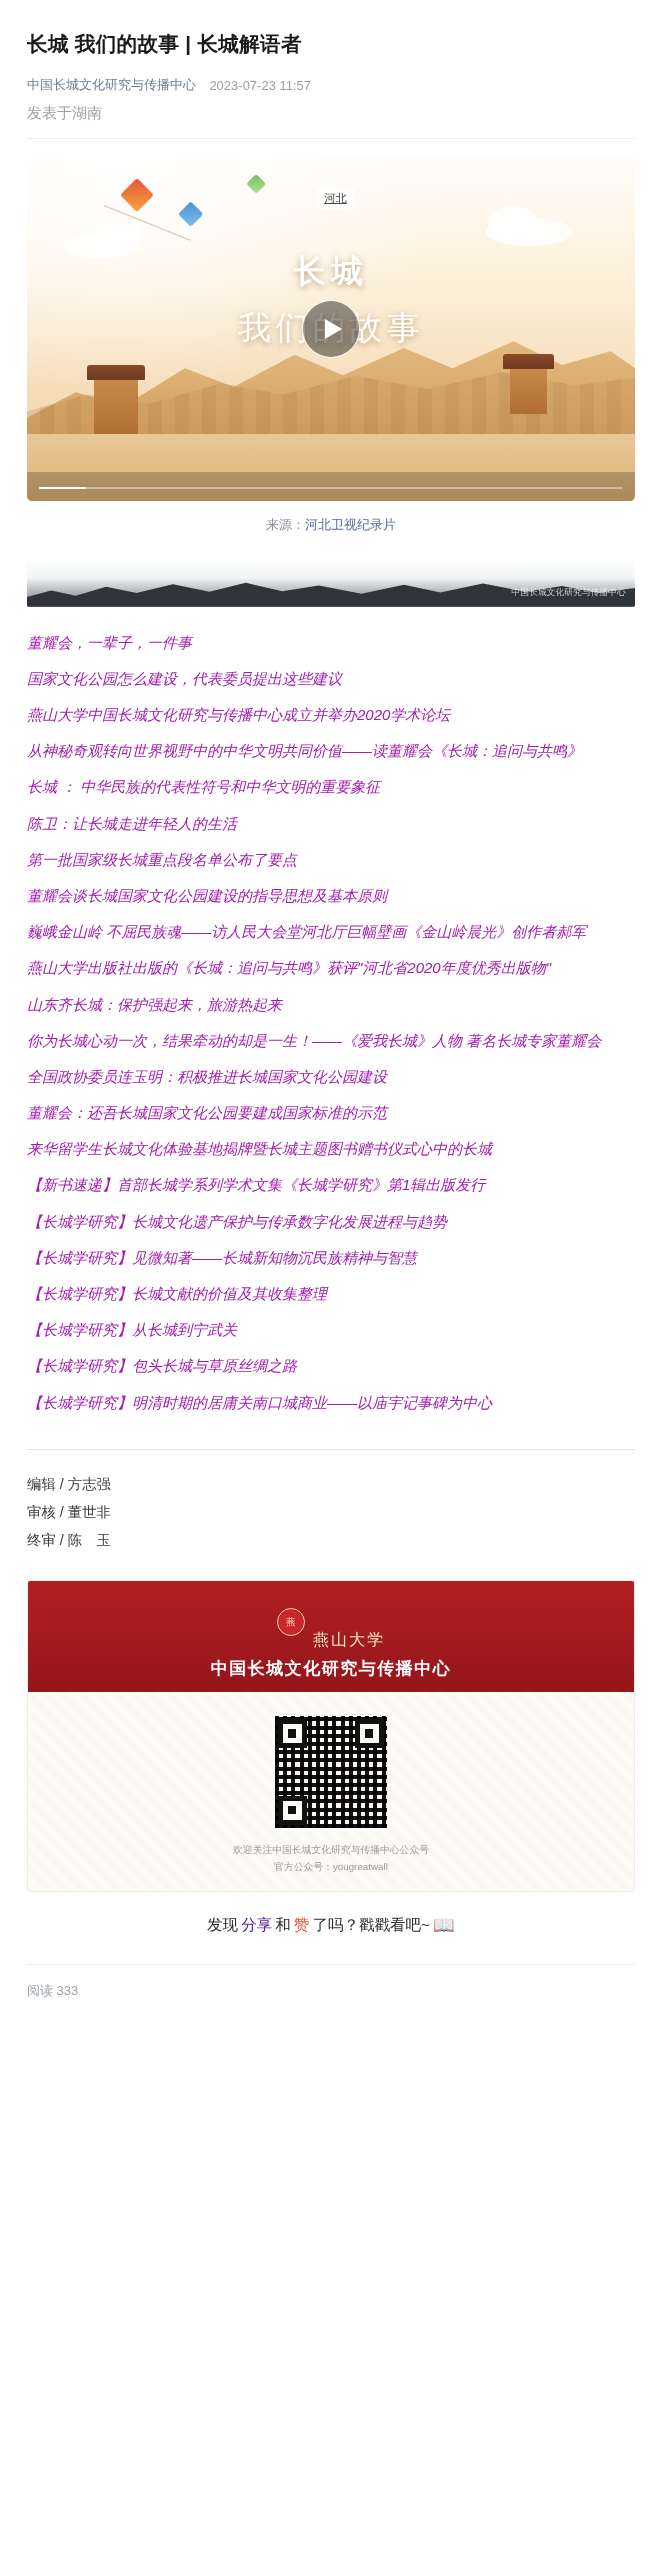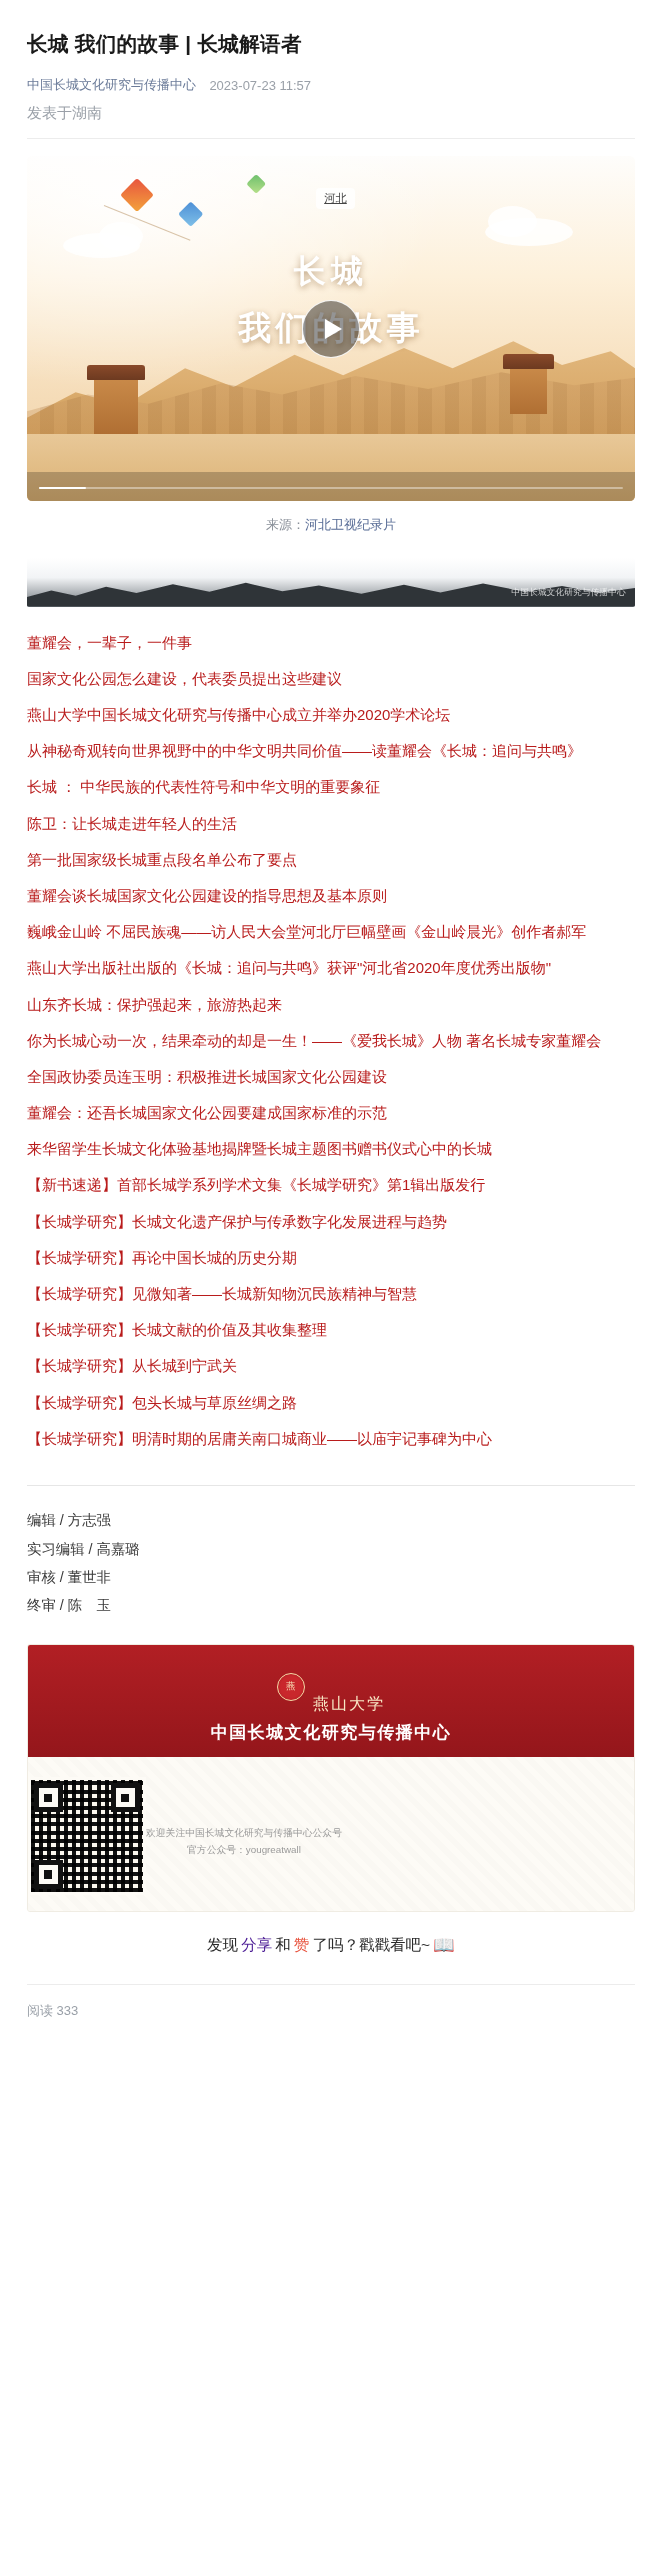--- a/index.html
+++ b/index.html
@@ -143,21 +143,21 @@
     color: #ffffff;
     letter-spacing: 5.2px;
     text-shadow: 0 2.1px 6.2px rgba(120,70,20,0.45);
     white-space: nowrap;
   }
   .hero-title-sub {
     position: absolute;
     left: 50%; top: 150px;
     transform: translateX(-50%);
     font-size: 33px;
-    font-weight: bold;
+    font-weight: normal;
     color: #ffffff;
     letter-spacing: 4.1px;
     text-shadow: 0 2.1px 6.2px rgba(120,70,20,0.45);
     white-space: nowrap;
   }
   .hero-badge {
     position: absolute;
     left: 289px; top: 32px;
     padding: 3.1px 8.2px;
     background: rgba(255,255,255,0.82);
@@ -243,23 +243,24 @@
     right: 9.3px; bottom: 7.2px;
     font-size: 8.8px;
     color: rgba(255,255,255,0.75);
   }
 
   
   .link-list { margin-top: 17.5px; }
   .link-item {
     font-size: 15px;
     line-height: 1.8;
-    color: #b91c1c;
+    color: #a21caf;
     padding: 4.6px 0;
     text-align: justify;
+    font-style: italic;
   }
 
   
   .sig-divider {
     margin: 29px 0 0 0;
     height: 0.5px;
     background: #e6e6e6;
   }
   .sig-block { margin-top: 20.6px; }
   .sig-line {
@@ -303,20 +304,21 @@
   }
   .qr-center-name {
     font-size: 17px;
     font-weight: bold;
     color: #ffffff;
     letter-spacing: 1.5px;
   }
   .qr-body {
     padding: 20.6px 0 15.5px 0;
     display: flex;
+    flex-direction: column;
     align-items: center;
     background:
       repeating-linear-gradient(45deg, rgba(0,0,0,0.012) 0 6.2px, rgba(0,0,0,0) 6.2px 12.4px),
       #fdfbf6;
   }
   .qr-code {
     width: 118px; height: 118px;
     background:
       repeating-linear-gradient(0deg,#111 0 4.1px, #fdfbf6 4.1px 8.2px),
       repeating-linear-gradient(90deg,#111 0 4.1px, #fdfbf6 4.1px 8.2px);
@@ -437,33 +439,31 @@
       <div class="link-item">董耀会谈长城国家文化公园建设的指导思想及基本原则</div>
       <div class="link-item">巍峨金山岭 不屈民族魂——访人民大会堂河北厅巨幅壁画《金山岭晨光》创作者郝军</div>
       <div class="link-item">燕山大学出版社出版的《长城：追问与共鸣》获评"河北省2020年度优秀出版物"</div>
       <div class="link-item">山东齐长城：保护强起来，旅游热起来</div>
       <div class="link-item">你为长城心动一次，结果牵动的却是一生！——《爱我长城》人物 著名长城专家董耀会</div>
       <div class="link-item">全国政协委员连玉明：积极推进长城国家文化公园建设</div>
       <div class="link-item">董耀会：还吾长城国家文化公园要建成国家标准的示范</div>
       <div class="link-item">来华留学生长城文化体验基地揭牌暨长城主题图书赠书仪式心中的长城</div>
       <div class="link-item">【新书速递】首部长城学系列学术文集《长城学研究》第1辑出版发行</div>
       <div class="link-item">【长城学研究】长城文化遗产保护与传承数字化发展进程与趋势</div>
-      <div class="link-item">【长城学研究】再论中国长城的历史分期</div>
       <div class="link-item">【长城学研究】见微知著——长城新知物沉民族精神与智慧</div>
       <div class="link-item">【长城学研究】长城文献的价值及其收集整理</div>
       <div class="link-item">【长城学研究】从长城到宁武关</div>
       <div class="link-item">【长城学研究】包头长城与草原丝绸之路</div>
       <div class="link-item">【长城学研究】明清时期的居庸关南口城商业——以庙宇记事碑为中心</div>
     </div>
 
     <div class="sig-divider"></div>
 
     <div class="sig-block">
       <div class="sig-line">编辑 / 方志强</div>
-      <div class="sig-line">实习编辑 / 高嘉璐</div>
       <div class="sig-line">审核 / 董世非</div>
       <div class="sig-line">终审 / 陈　玉</div>
     </div>
 
     <div class="qr-card">
       <div class="qr-top">
         <div class="qr-logo-row">
           <div class="qr-seal">燕</div>
           <div class="qr-univ">燕山大学</div>
         </div>

